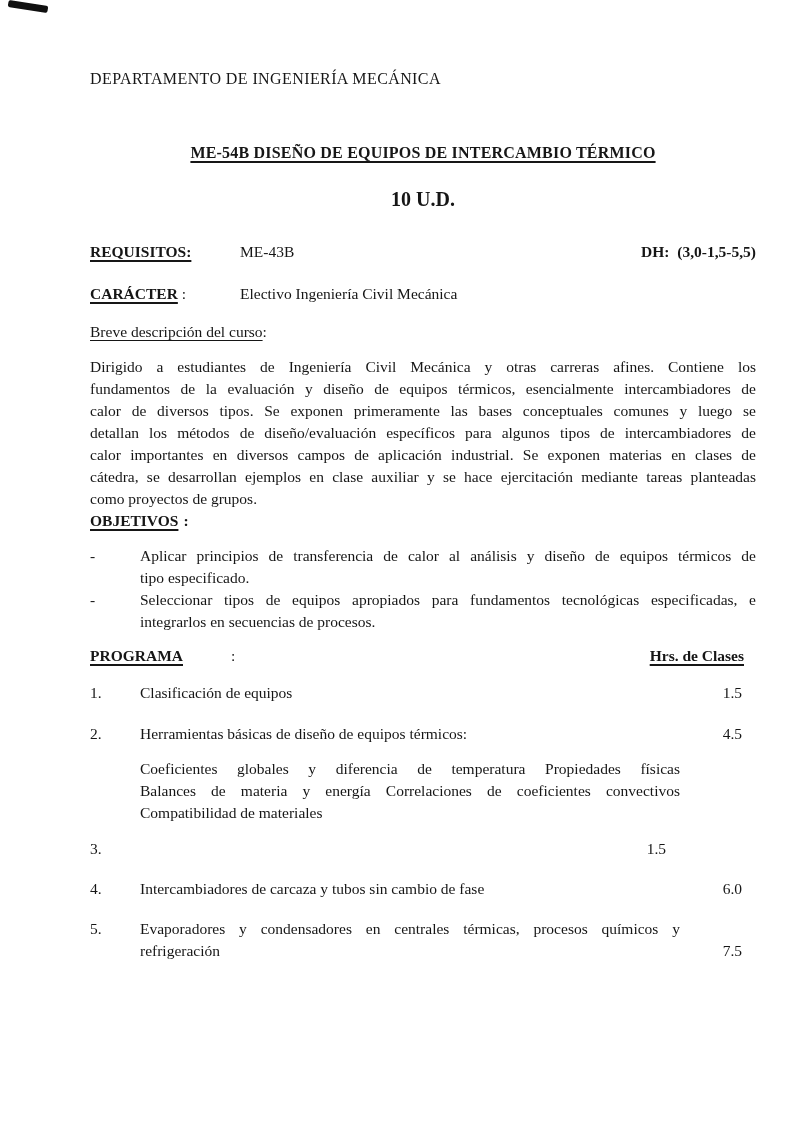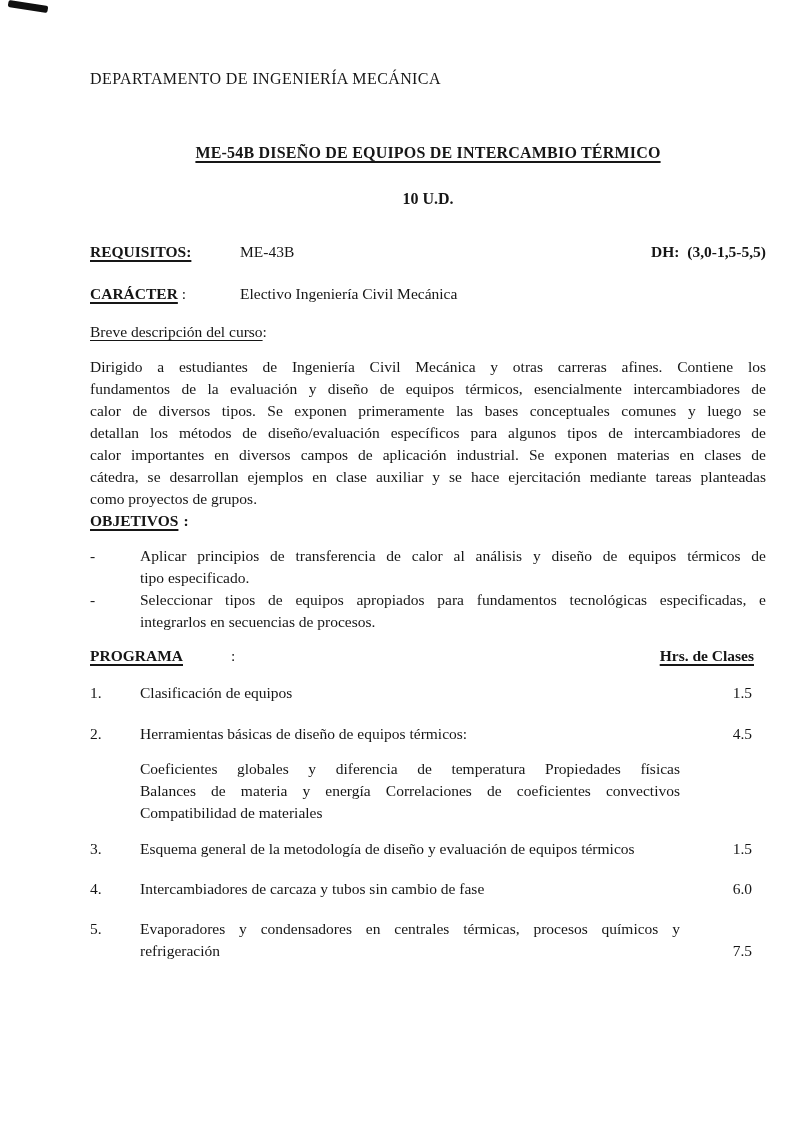--- a/index.html
+++ b/index.html
@@ -13,21 +13,21 @@
     font-family: "Liberation Serif", "DejaVu Serif", serif;
     color: #161616;
     font-size: 15.5px;
     line-height: 22px;
   }
   .page {
     position: relative;
     width: 800px;
     height: 1142px;
     box-sizing: border-box;
-    padding: 68px 34px 0 90px;
+    padding: 68px 44px 0 90px;
     background: #ffffff;
     overflow: hidden;
   }
   .ink-mark {
     position: absolute;
     top: 3px;
     left: 8px;
     width: 40px;
     height: 7px;
     background: #101010;
@@ -43,21 +43,21 @@
     text-align: center;
     font-weight: bold;
     font-size: 16px;
     letter-spacing: 0.2px;
   }
   .title-line .u-text { text-decoration: underline; text-underline-offset: 3px; text-decoration-thickness: 1.5px; }
   .ud-line {
     margin-top: 24px;
     text-align: center;
     font-weight: bold;
-    font-size: 16px;
+    font-size: 20px;
   }
   .meta-row {
     display: grid;
     grid-template-columns: 150px 1fr 190px;
     align-items: baseline;
   }
   .meta-row.req { margin-top: 31px; }
   .meta-row.car { margin-top: 20px; }
   .bold-u {
     font-weight: bold;
@@ -205,23 +205,20 @@
   </div>
 
   <div class="prog-sub sub2">
     <div class="jl">Coeficientes globales y diferencia de temperatura Propiedades físicas</div>
     <div class="jl">Balances de materia y energía Correlaciones de coeficientes convectivos</div>
     <div class="ln">Compatibilidad de materiales</div>
   </div>
 
   <div class="prog-item it3">
     <span>3.</span>
-    <span>
-      <div class="ln">Esquema general de la metodología de diseño y evaluación de equipos térmicos</div>
-    </span>
     <span class="hours h-top">
         <span>1.5</span>
       </span>
   </div>
 
   <div class="prog-item it4">
     <span>4.</span>
     <span>
       <div class="ln">Intercambiadores de carcaza y tubos sin cambio de fase</div>
     </span>

